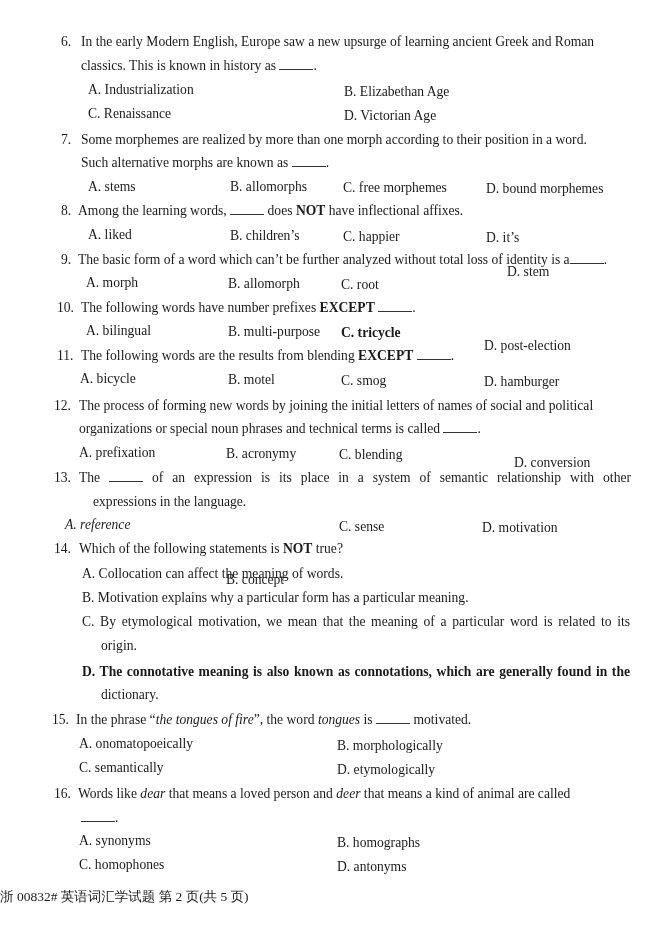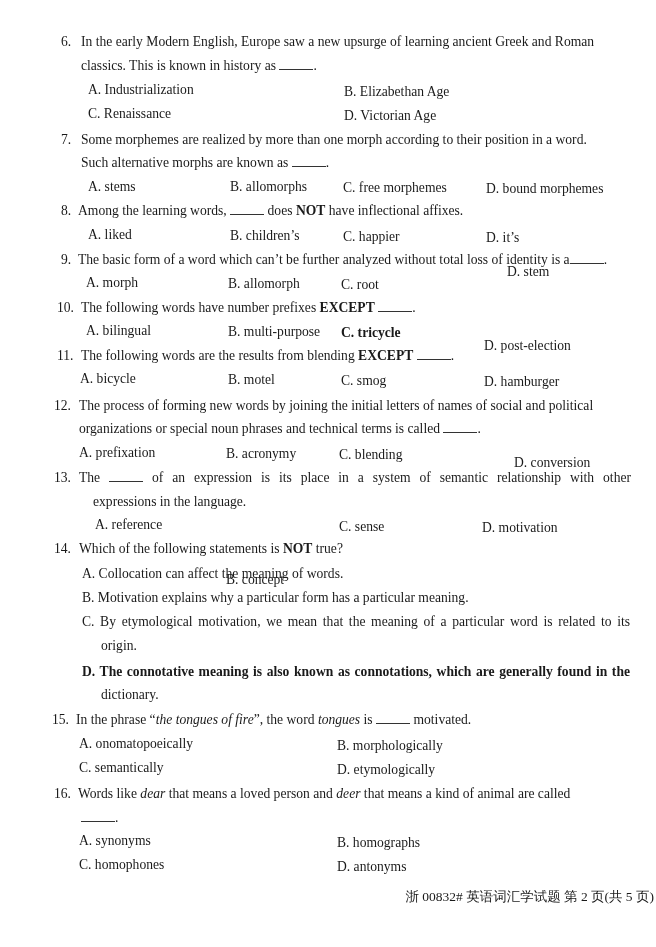--- a/index.html
+++ b/index.html
@@ -6,21 +6,21 @@
   body {
     width: 656px; height: 947px; position: relative; overflow: hidden;
     font-family: "Liberation Serif", "DejaVu Serif", serif;
     color: #1a1a1a; font-size: 13.6px;
   }
   .line { position: absolute; white-space: nowrap; line-height: 16px; }
   .blank { display: inline-block; border-bottom: 1px solid #333; height: 11px; vertical-align: baseline; }
   .b { font-weight: bold; }
   .i { font-style: italic; }
   .just { text-align: justify; text-align-last: justify; white-space: normal; }
-  .footer { position: absolute; left: 0; width: 654px; text-align: right; top: 888px; font-size: 13.5px; }
+  .footer { position: absolute; left: 0; width: 654px; text-align: left; top: 888px; font-size: 13.5px; }
 </style>
 </head>
 <body>
 
 <div>
   <span class="line" style="left:61px;top:34px;">6.</span>
   <span class="line" style="left:81px;top:34px;width:555px;"><span>In the early Modern English, Europe saw a new upsurge of learning ancient Greek and Roman</span></span>
   <span class="line" style="left:81px;top:58px;"><span>classics. This is known in history as</span> <span class="blank" style="width:34px"></span><span>.</span></span>
   <span class="line" style="left:88px;top:82px;">A. Industrialization</span>
   <span class="line" style="left:344px;top:84px;">B. Elizabethan Age</span>
@@ -81,21 +81,21 @@
   <span class="line" style="left:79px;top:445px;">A. prefixation</span>
   <span class="line" style="left:226px;top:446px;">B. acronymy</span>
   <span class="line" style="left:339px;top:447px;">C. blending</span>
   <span class="line" style="left:482px;top:455px;margin-left:32px;">D. conversion</span>
 </div>
 
 <div>
   <span class="line" style="left:54px;top:470px;">13.</span>
   <span class="line just" style="left:79px;top:470px;width:552px;"><span>The</span> <span class="blank" style="width:34px"></span> <span>of an expression is its place in a system of semantic relationship with other</span></span>
   <span class="line" style="left:93px;top:494px;">expressions in the language.</span>
-  <span class="line" style="left:95px;top:517px;">A. reference</span>
+  <span class="line" style="left:65px;top:517px;font-style:italic;">A. reference</span>
   <span class="line" style="left:226px;top:532px;margin-top:40px;">B. concept</span>
   <span class="line" style="left:339px;top:519px;">C. sense</span>
   <span class="line" style="left:482px;top:520px;">D. motivation</span>
 </div>
 
 <div>
   <span class="line" style="left:54px;top:541px;">14.</span>
   <span class="line" style="left:79px;top:541px;"><span>Which of the following statements is</span> <span class="b">NOT</span> <span>true?</span></span>
   <span class="line" style="left:82px;top:566px;">A. Collocation can affect the meaning of words.</span>
   <span class="line" style="left:82px;top:590px;">B. Motivation explains why a particular form has a particular meaning.</span>

